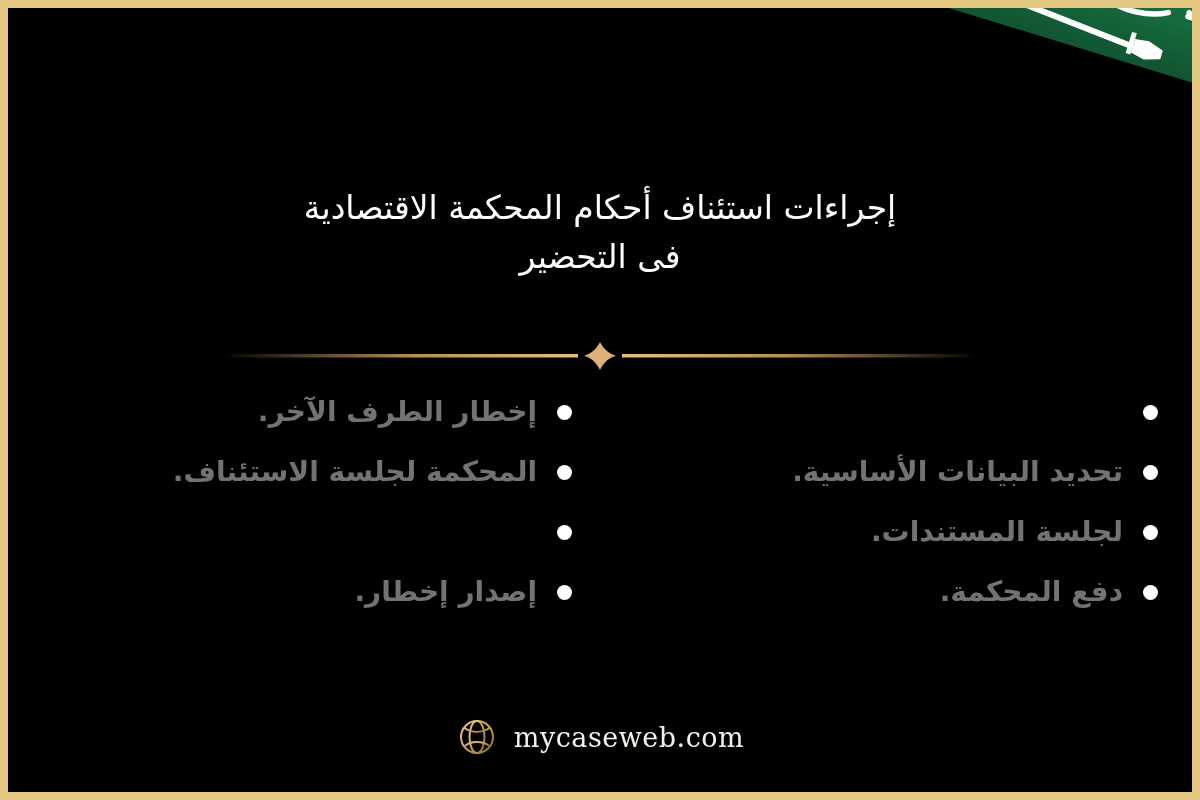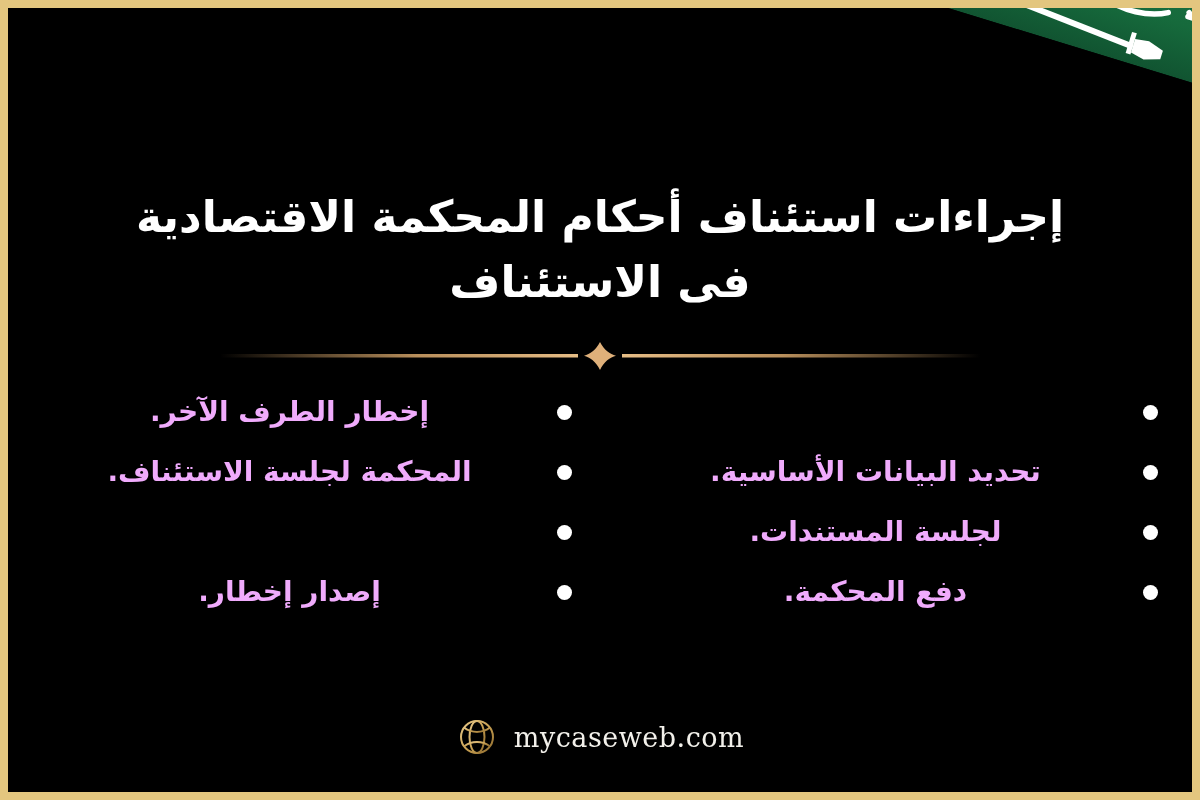--- a/index.html
+++ b/index.html
@@ -41,22 +41,22 @@
     position: absolute;
     top: 176px;
     left: 0;
     right: 0;
     text-align: center;
     padding: 0 86px;
     z-index: 3;
   }
   .title-line {
     color: #ffffff;
-    font-weight: 700;
-    font-size: 44px;
+    font-weight: 400;
+    font-size: 33px;
     line-height: 1.48;
     letter-spacing: 0px;
     direction: rtl;
     white-space: nowrap;
   }
 
   
   .divider {
     position: absolute;
     top: 330px;
@@ -98,25 +98,25 @@
     flex: 0 0 auto;
     width: 15px;
     height: 15px;
     border-radius: 50%;
     background: #ffffff;
     margin-top: 13px;
     margin-left: 20px;
   }
   .bullet-text {
     flex: 1 1 auto;
-    color: #f0abfc;
+    color: #737373;
     font-weight: 700;
     font-size: 28px;
     line-height: 1.42;
-    text-align: center;
+    text-align: right;
     direction: rtl;
   }
 
   
   .footer {
     position: absolute;
     bottom: 34px;
     left: 0;
     right: 0;
     display: flex;
@@ -184,21 +184,21 @@
       <g>
         <path d="M96 96 L300 112 L300 118 L96 102 Z" fill="#ffffff"></path>
         <path d="M300 107 L314 105 L330 110 L330 119 L314 124 L300 121 Z" fill="#ffffff"></path>
         <rect x="295" y="101" width="5" height="22" fill="#ffffff"></rect>
       </g>
     </svg>
   </div>
 
   <div class="title-block">
     <div class="title-line">إجراءات استئناف أحكام المحكمة الاقتصادية</div>
-    <div class="title-line">فى الاستئناف</div>
+    <div class="title-line">فى التحضير</div>
   </div>
 
   <div class="divider">
     <svg width="760" height="30" viewBox="0 0 760 30" xmlns="http://www.w3.org/2000/svg">
       <defs>
         <linearGradient id="lineLeft" x1="0" y1="0" x2="1" y2="0">
           <stop offset="0%" stop-color="#d9a86c" stop-opacity="0"></stop>
           <stop offset="55%" stop-color="#d9a86c" stop-opacity="0.85"></stop>
           <stop offset="100%" stop-color="#e6bd86" stop-opacity="1"></stop>
         </linearGradient>

